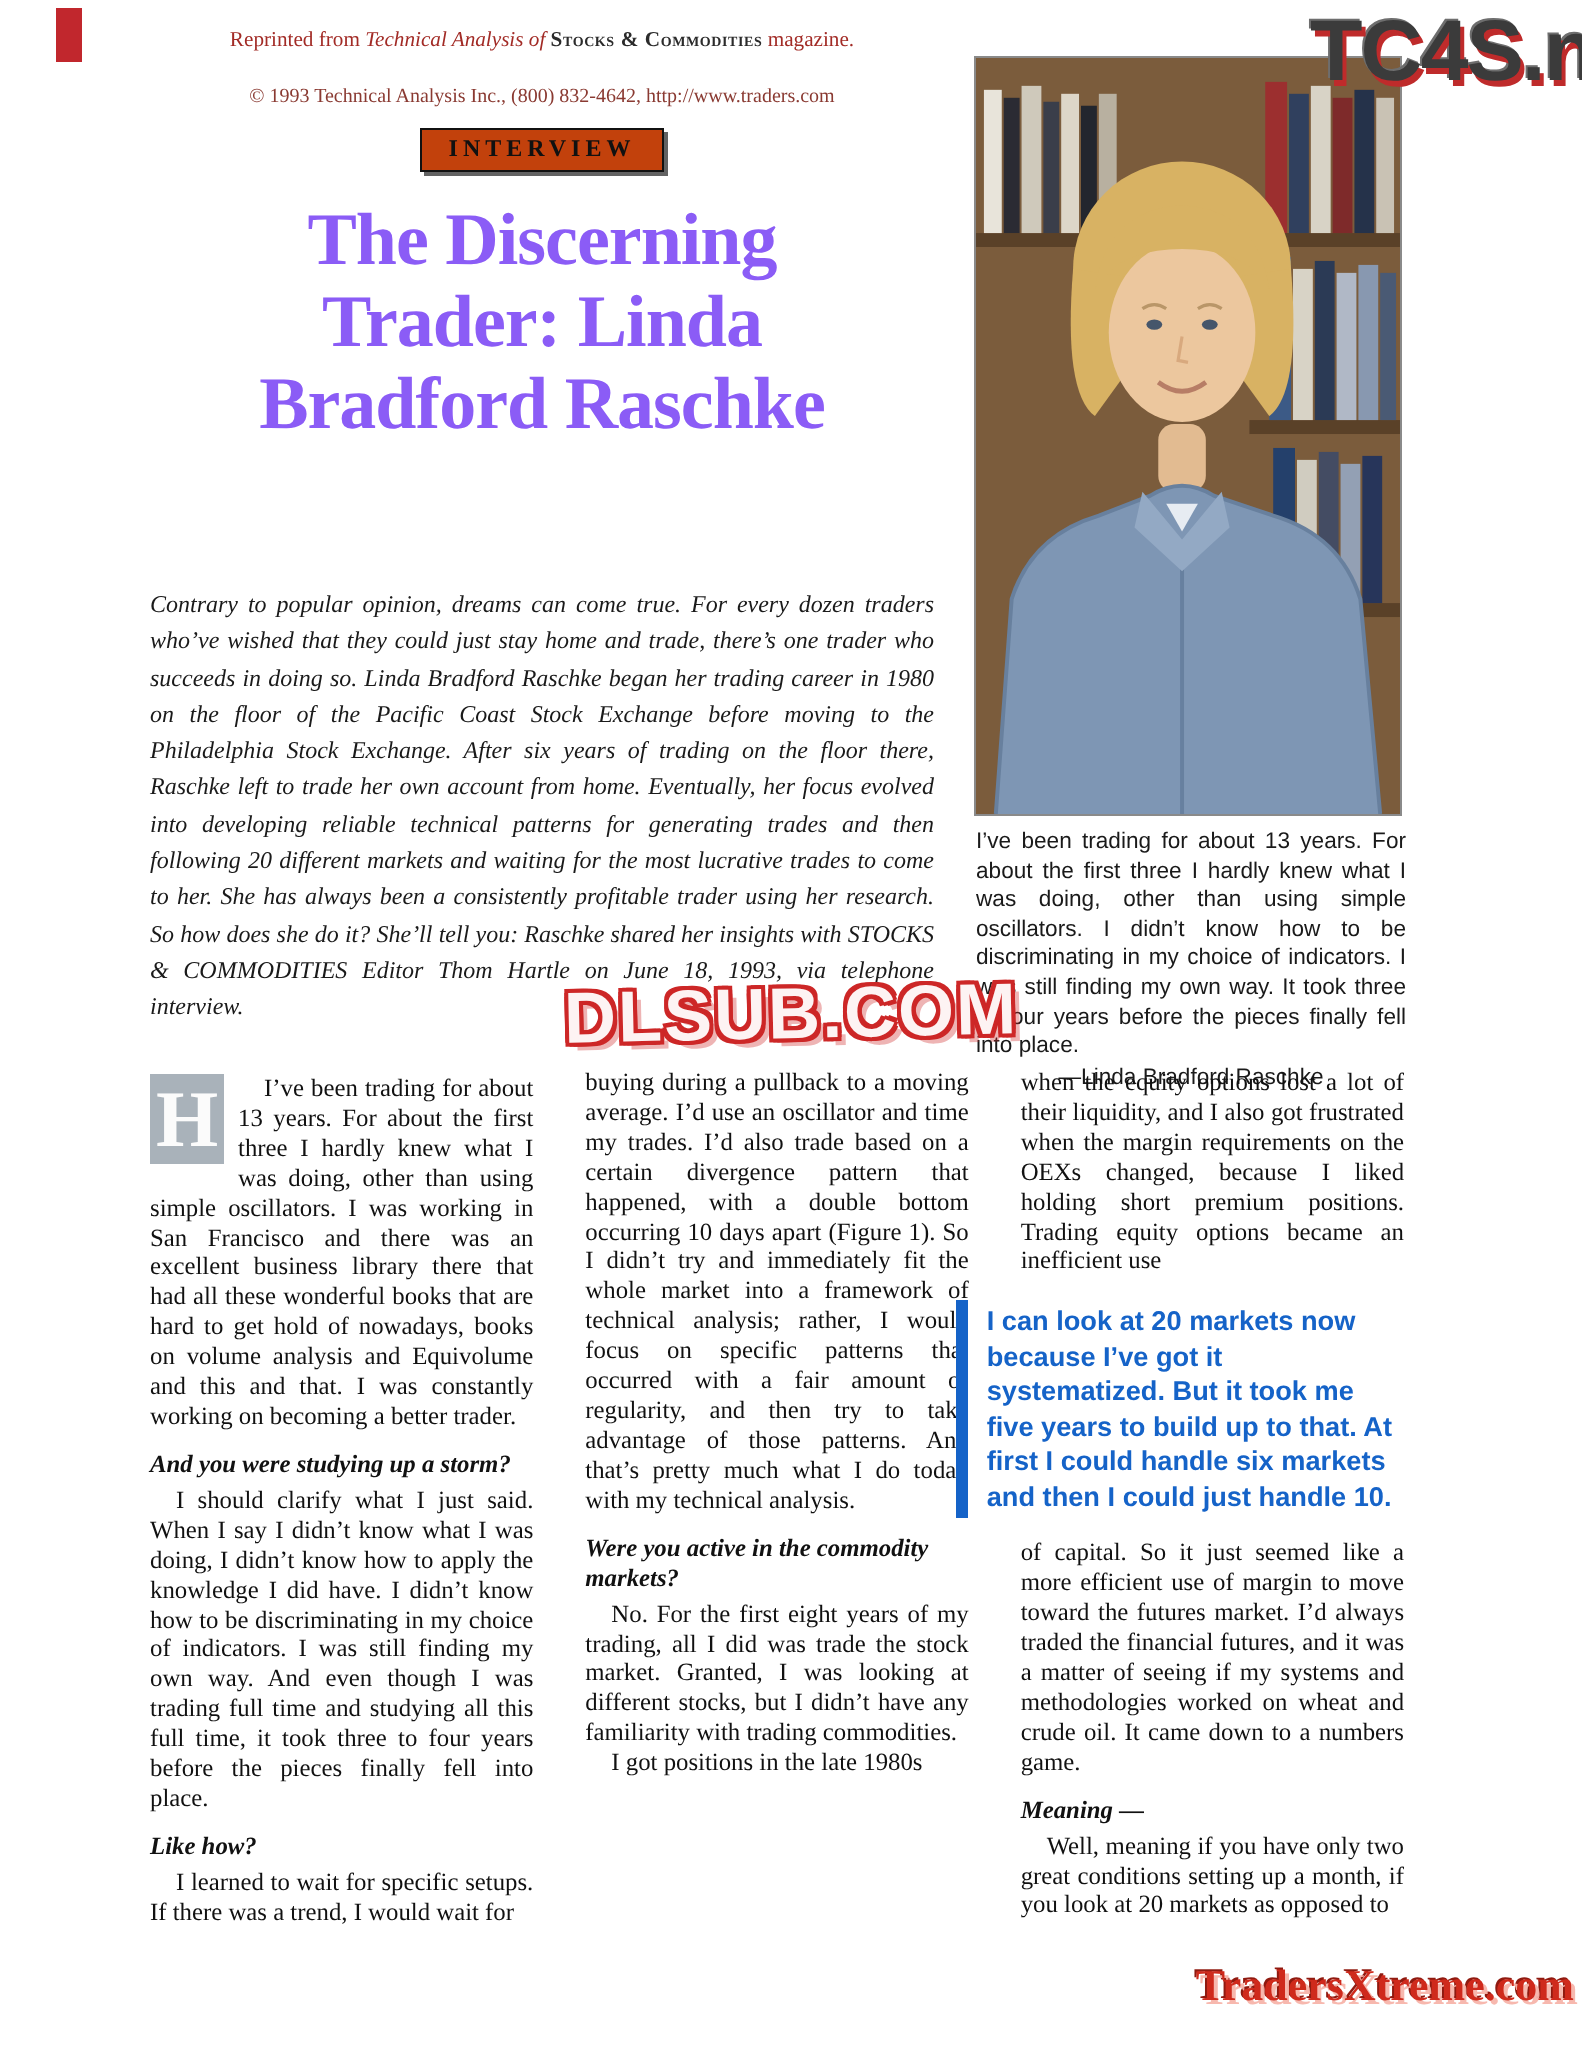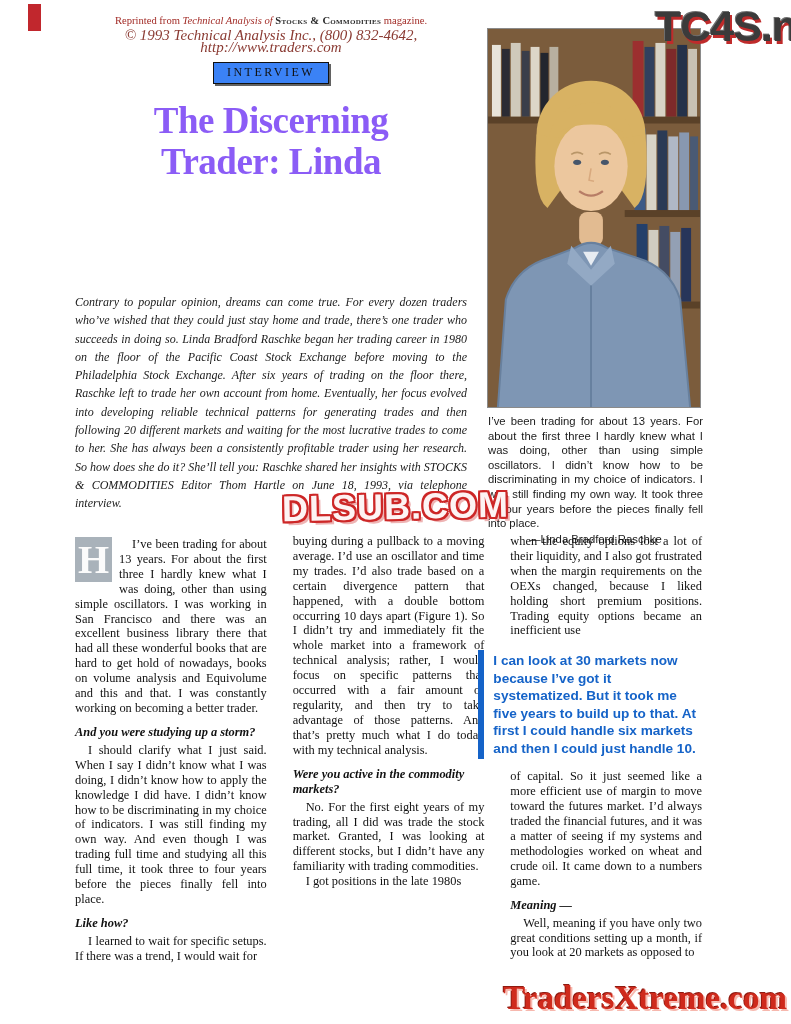--- a/index.html
+++ b/index.html
@@ -20,26 +20,26 @@
   }
 
   
   .masthead {
     position: absolute; left: 75px; top: 14px; width: 392px;
     text-align: center;
   }
   .mast-line1 { font-size: 10.6px; line-height: 13px; color: #a22b26; }
   .mast-line1 .italic { font-style: italic; }
   .mast-line1 .smallcaps { font-variant: small-caps; color: #2b2b2b; font-weight: 600; letter-spacing: .3px; }
-  .mast-line2 { font-size: 15px; line-height: 12px; color: #8a3a32; margin-top: 2px; font-style: italic; }
+  .mast-line2 { font-size: 10px; line-height: 12px; color: #8a3a32; margin-top: 16px; }
   .interview-box {
     display: inline-block; margin-top: 9px; padding: 2px 13px 3px;
-    border: 1.5px solid #111; background: #3b82f6;
+    border: 1.5px solid #111; background: #c2410c;
     box-shadow: 2px 2px 0 rgba(70,70,70,.85);
-    font-size: 12px; font-weight: 400; letter-spacing: 2.5px; color: #111;
+    font-size: 12px; font-weight: 700; letter-spacing: 2.5px; color: #111;
   }
 
   
   .watermark-top {
     position: absolute; left: 624px; top: 2px; z-index: 6;
     font-family: Liberation Sans, sans-serif;
     font-weight: bold; font-size: 43px; letter-spacing: -1px;
     color: #3b3b3b;
     text-shadow: 2px 3px 0 #bf2b2b, -1px -1px 0 #6e6e6e;
     margin-left: 31px;
@@ -52,21 +52,21 @@
     color: #fdf3f3;
     transform: rotate(-1.2deg);
     text-shadow:
       -2px 0 #cd2727, 2px 0 #cd2727, 0 -2px #cd2727, 0 2px #cd2727,
       -2px -2px #cd2727, 2px 2px #cd2727, -2px 2px #cd2727, 2px -2px #cd2727,
       4px 4px 0 rgba(205,39,39,.35);
   }
   .watermark-bottom {
     position: absolute; right: 4px; top: 980px; z-index: 6;
     font-family: "Liberation Serif", serif;
-    font-weight: bold; font-size: 33px;
+    font-weight: bold; font-size: 22px;
     color: #cf2a1c;
     text-shadow: 2px 2px 0 rgba(247,180,170,.95), -1px -1px 0 #8f1a10;
   }
 
   
   .title {
     position: absolute; left: 75px; top: 100px; width: 392px;
     margin: 0; text-align: center;
     font-family: "Liberation Serif", serif;
     font-weight: bold; font-size: 37px; line-height: 41px;
@@ -197,20 +197,21 @@
       <path d="M84,126 Q90,122 96,126" fill="none" stroke="#b99668" stroke-width="1.6"></path>
       <path d="M112,126 Q118,122 124,126" fill="none" stroke="#b99668" stroke-width="1.6"></path>
       <path d="M104,140 L102,152 L107,153" fill="none" stroke="#d8a97e" stroke-width="1.6"></path>
       <path d="M92,163 Q104,172 116,163" fill="none" stroke="#b77d66" stroke-width="2.4"></path>
     </svg>
   </figure>
 
   <h1 class="title">
     <div>The Discerning</div>
     <div>Trader: Linda</div>
+    <div>Bradford Raschke</div>
   </h1>
 
   <p class="intro">Contrary to popular opinion, dreams can come true. For every dozen traders who’ve wished that they could just stay home and trade, there’s one trader who succeeds in doing so. Linda Bradford Raschke began her trading career in 1980 on the floor of the Pacific Coast Stock Exchange before moving to the Philadelphia Stock Exchange. After six years of trading on the floor there, Raschke left to trade her own account from home. Eventually, her focus evolved into developing reliable technical patterns for generating trades and then following 20 different markets and waiting for the most lucrative trades to come to her. She has always been a consistently profitable trader using her research. So how does she do it? She’ll tell you: Raschke shared her insights with STOCKS &amp; COMMODITIES Editor Thom Hartle on June 18, 1993, via telephone interview.</p>
 
   <div class="caption">
     <span>I’ve been trading for about 13 years. For about the first three I hardly knew what I was doing, other than using simple oscillators. I didn’t know how to be discriminating in my choice of indicators. I was still finding my own way. It took three to four years before the pieces finally fell into place.</span>
     <div class="caption-attr">—Linda Bradford Raschke</div>
   </div>
 
   <div class="watermark-mid">DLSUB.COM</div>
@@ -228,21 +229,21 @@
 
     <section class="col">
       <p class="answer noindent">buying during a pullback to a moving average. I’d use an oscillator and time my trades. I’d also trade based on a certain divergence pattern that happened, with a double bottom occurring 10 days apart (Figure 1). So I didn’t try and immediately fit the whole market into a framework of technical analysis; rather, I would focus on specific patterns that occurred with a fair amount of regularity, and then try to take advantage of those patterns. And that’s pretty much what I do today with my technical analysis.</p>
       <p class="question">Were you active in the commodity markets?</p>
       <p class="answer">No. For the first eight years of my trading, all I did was trade the stock market. Granted, I was looking at different stocks, but I didn’t have any familiarity with trading commodities.</p>
       <p class="answer">I got positions in the late 1980s</p>
     </section>
 
     <section class="col">
       <p class="answer noindent">when the equity options lost a lot of their liquidity, and I also got frustrated when the margin requirements on the OEXs changed, because I liked holding short premium positions. Trading equity options became an inefficient use</p>
-      <blockquote class="pullquote">I can look at 30 markets now because I’ve got it systematized. But it took me five years to build up to that. At first I could handle six markets and then I could just handle 10.</blockquote>
+      <blockquote class="pullquote">I can look at 20 markets now because I’ve got it systematized. But it took me five years to build up to that. At first I could handle six markets and then I could just handle 10.</blockquote>
       <p class="answer noindent">of capital. So it just seemed like a more efficient use of margin to move toward the futures market. I’d always traded the financial futures, and it was a matter of seeing if my systems and methodologies worked on wheat and crude oil. It came down to a numbers game.</p>
       <p class="question">Meaning —</p>
       <p class="answer">Well, meaning if you have only two great conditions setting up a month, if you look at 20 markets as opposed to</p>
     </section>
 
   </main>
 
   <div class="watermark-bottom">TradersXtreme.com</div>
 
 </div>

